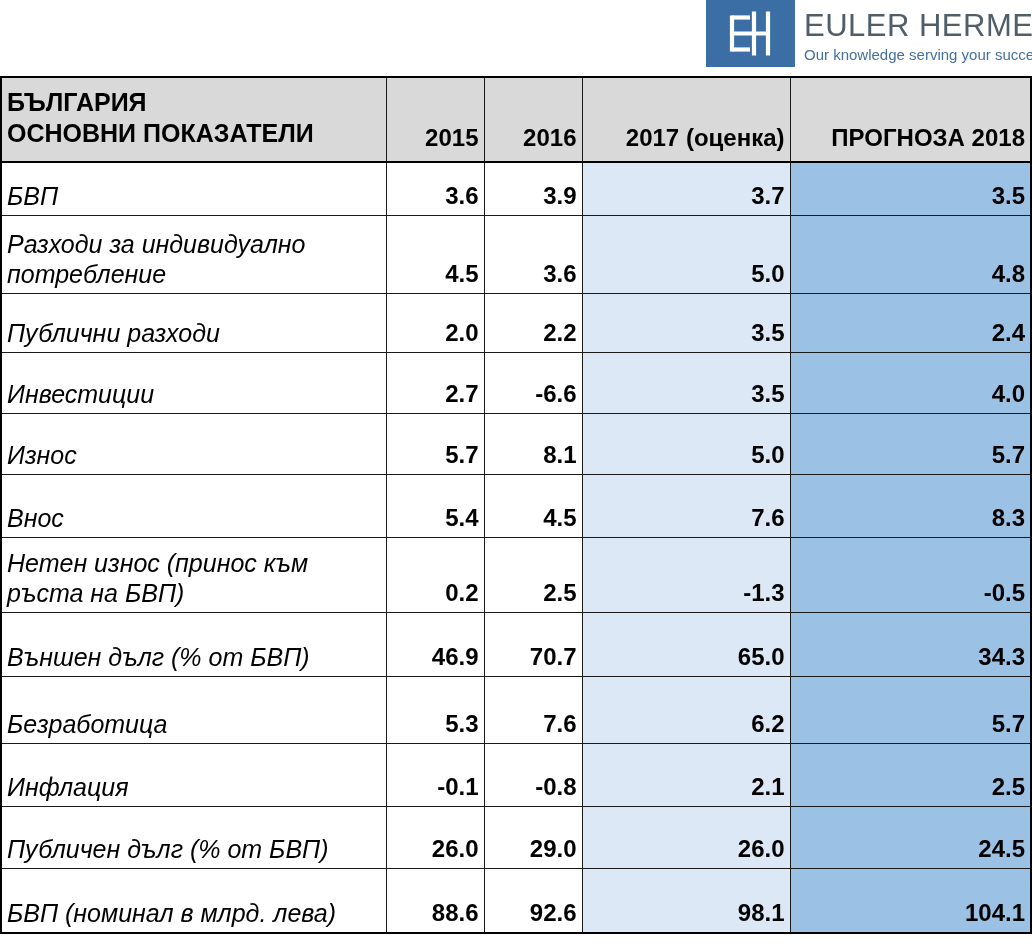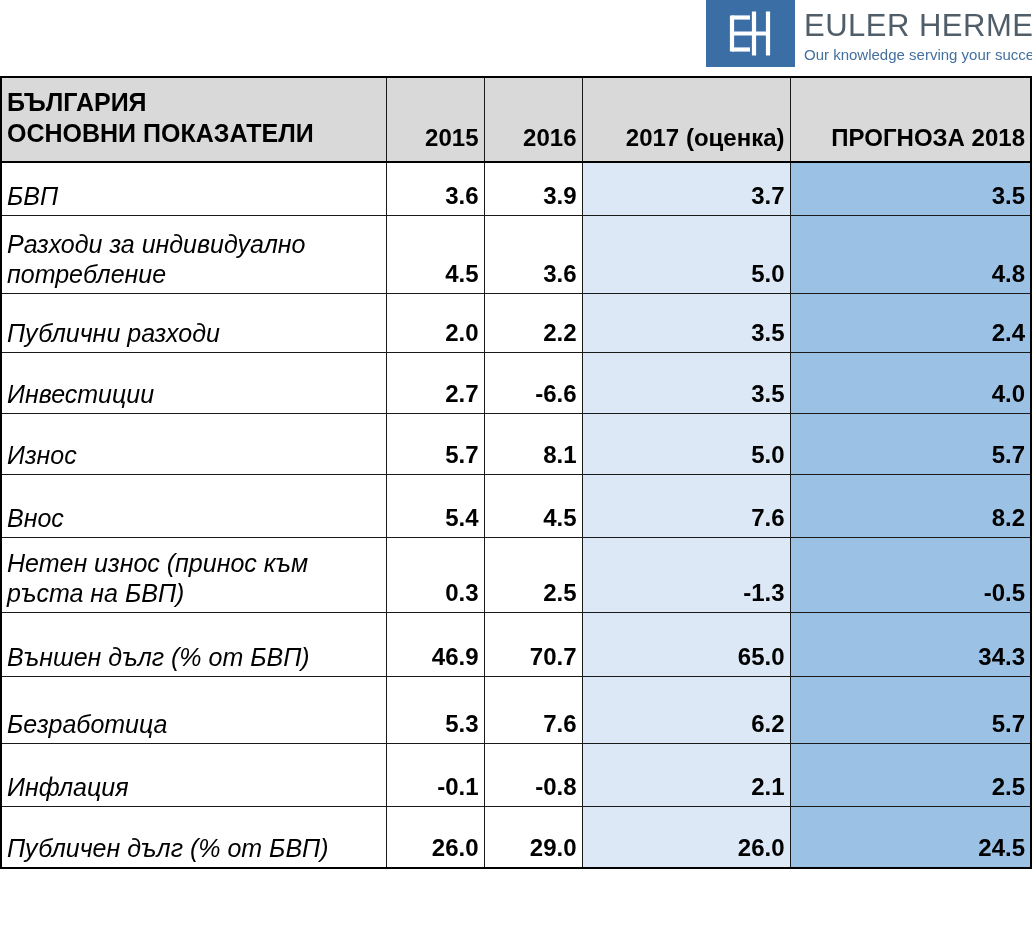--- a/index.html
+++ b/index.html
@@ -120,25 +120,25 @@
       <td class="val">5.7</td>
       <td class="val">8.1</td>
       <td class="val c2017">5.0</td>
       <td class="val c2018">5.7</td>
     </tr>
     <tr style="height:63px">
       <td class="label">Внос</td>
       <td class="val">5.4</td>
       <td class="val">4.5</td>
       <td class="val c2017">7.6</td>
-      <td class="val c2018">8.2</td>
+      <td class="val c2018">8.3</td>
     </tr>
     <tr style="height:75px">
       <td class="label">Нетен износ (принос към ръста на БВП)</td>
-      <td class="val">0.3</td>
+      <td class="val">0.2</td>
       <td class="val">2.5</td>
       <td class="val c2017">-1.3</td>
       <td class="val c2018">-0.5</td>
     </tr>
     <tr style="height:64px">
       <td class="label">Външен дълг (% от БВП)</td>
       <td class="val">46.9</td>
       <td class="val">70.7</td>
       <td class="val c2017">65.0</td>
       <td class="val c2018">34.3</td>
@@ -157,14 +157,21 @@
       <td class="val c2017">2.1</td>
       <td class="val c2018">2.5</td>
     </tr>
     <tr style="height:62px">
       <td class="label">Публичен дълг (% от БВП)</td>
       <td class="val">26.0</td>
       <td class="val">29.0</td>
       <td class="val c2017">26.0</td>
       <td class="val c2018">24.5</td>
     </tr>
+    <tr style="height:65px">
+      <td class="label">БВП (номинал в млрд. лева)</td>
+      <td class="val">88.6</td>
+      <td class="val">92.6</td>
+      <td class="val c2017">98.1</td>
+      <td class="val c2018">104.1</td>
+    </tr>
   </tbody>
 </table>
 
 </body></html>

